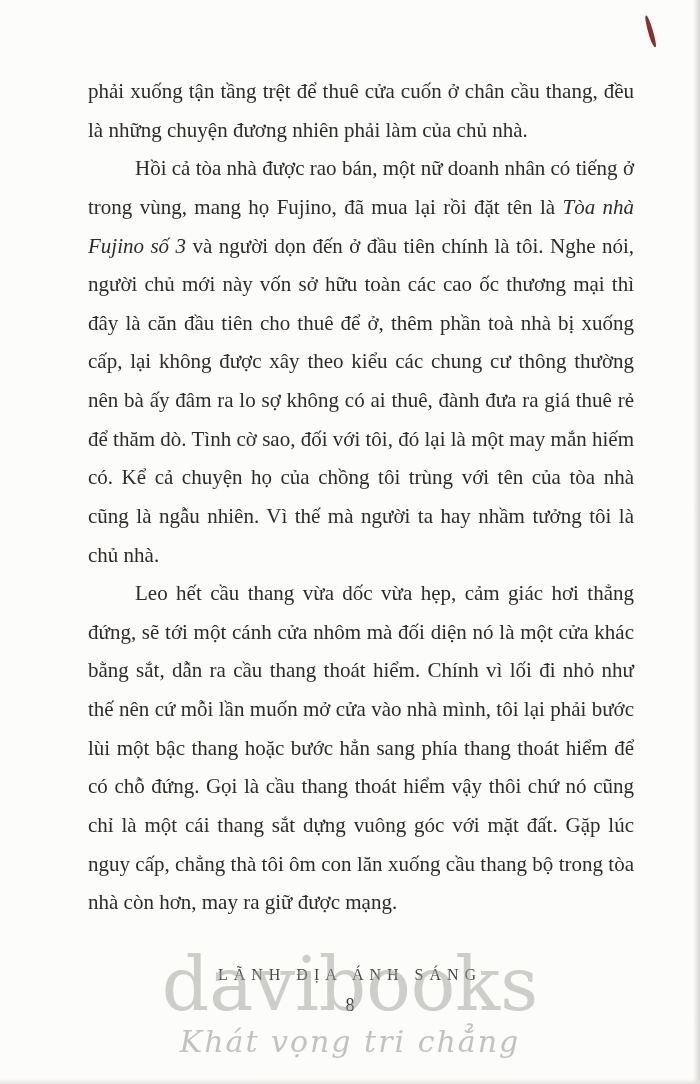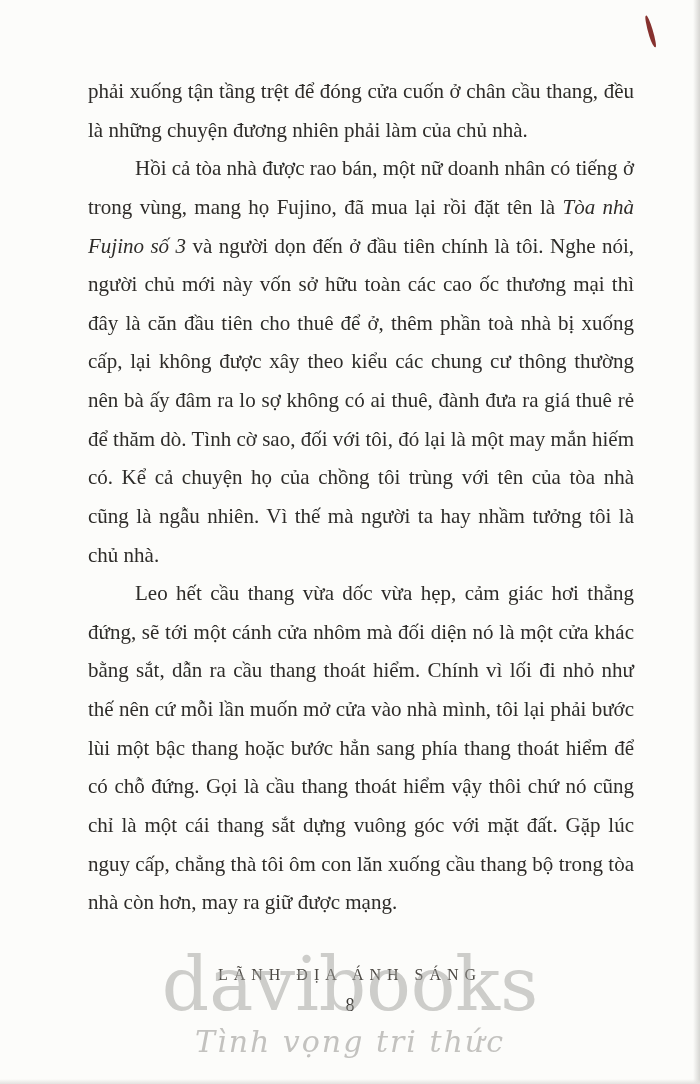--- a/index.html
+++ b/index.html
@@ -108,34 +108,34 @@
 </style>
 </head>
 <body>
 
 <div class="page">
 
   <div class="corner-mark"></div>
 
   <div class="text-block">
     <p class="para">
-      <span>phải xuống tận tầng trệt để đóng cửa cuốn ở chân cầu thang, đều là những chuyện đương nhiên phải làm của chủ nhà.</span>
+      <span>phải xuống tận tầng trệt để thuê cửa cuốn ở chân cầu thang, đều là những chuyện đương nhiên phải làm của chủ nhà.</span>
     </p>
     <p class="para indent">
       <span>Hồi cả tòa nhà được rao bán, một nữ doanh nhân có tiếng ở trong vùng, mang họ Fujino, đã mua lại rồi đặt tên là </span><span class="italic">Tòa nhà Fujino số 3</span><span> và người dọn đến ở đầu tiên chính là tôi. Nghe nói, người chủ mới này vốn sở hữu toàn các cao ốc thương mại thì đây là căn đầu tiên cho thuê để ở, thêm phần toà nhà bị xuống cấp, lại không được xây theo kiểu các chung cư thông thường nên bà ấy đâm ra lo sợ không có ai thuê, đành đưa ra giá thuê rẻ để thăm dò. Tình cờ sao, đối với tôi, đó lại là một may mắn hiếm có. Kể cả chuyện họ của chồng tôi trùng với tên của tòa nhà cũng là ngẫu nhiên. Vì thế mà người ta hay nhầm tưởng tôi là chủ nhà.</span>
     </p>
     <p class="para indent">
       <span>Leo hết cầu thang vừa dốc vừa hẹp, cảm giác hơi thẳng đứng, sẽ tới một cánh cửa nhôm mà đối diện nó là một cửa khác bằng sắt, dẫn ra cầu thang thoát hiểm. Chính vì lối đi nhỏ như thế nên cứ mỗi lần muốn mở cửa vào nhà mình, tôi lại phải bước lùi một bậc thang hoặc bước hẳn sang phía thang thoát hiểm để có chỗ đứng. Gọi là cầu thang thoát hiểm vậy thôi chứ nó cũng chỉ là một cái thang sắt dựng vuông góc với mặt đất. Gặp lúc nguy cấp, chẳng thà tôi ôm con lăn xuống cầu thang bộ trong tòa nhà còn hơn, may ra giữ được mạng.</span>
     </p>
   </div>
 
   <div class="footer-title">LÃNH ĐỊA ÁNH SÁNG</div>
   <div class="page-num">8</div>
 
   <div class="watermark">
     <div class="wm-brand">davibooks</div>
-    <div class="wm-slogan">Tình vọng tri thức</div>
+    <div class="wm-slogan">Khát vọng tri chẳng</div>
   </div>
 
   <div class="page-edge-right"></div>
   <div class="page-edge-bottom"></div>
 
 </div>
 
 </body></html>

